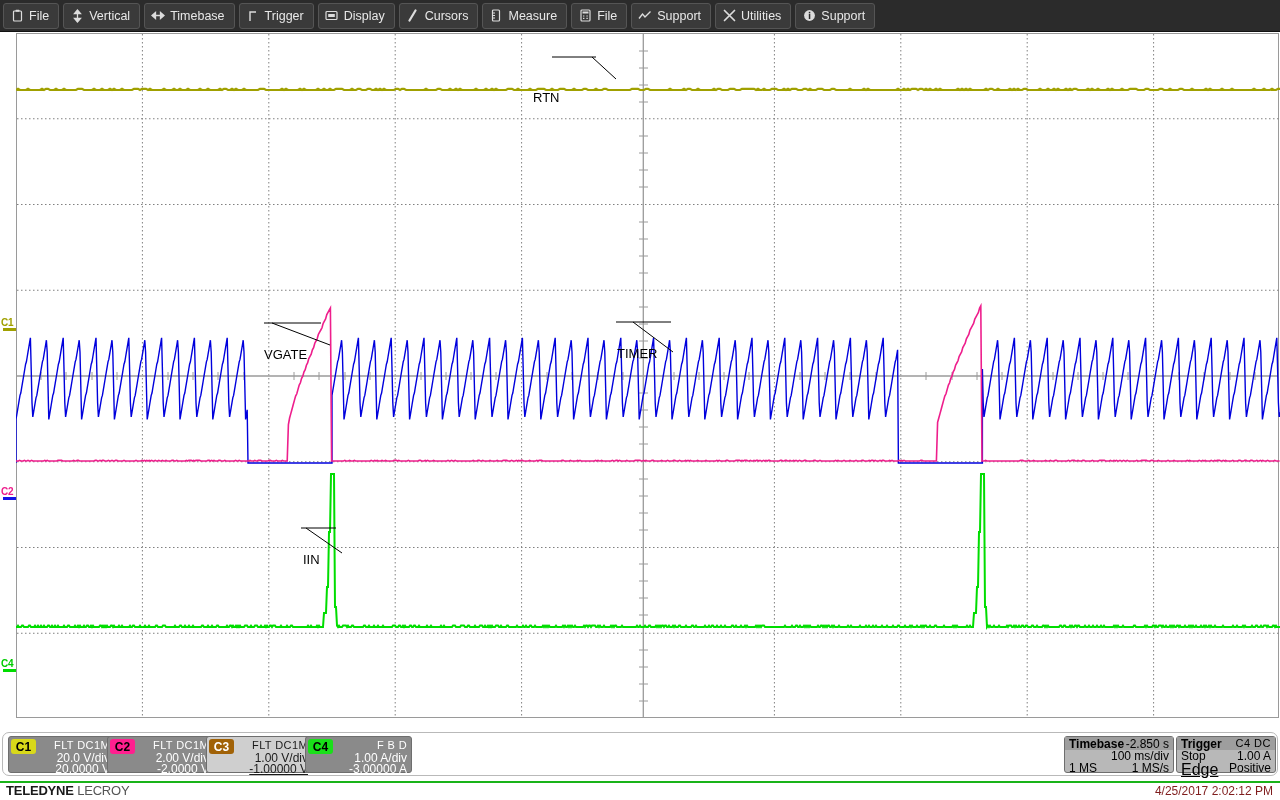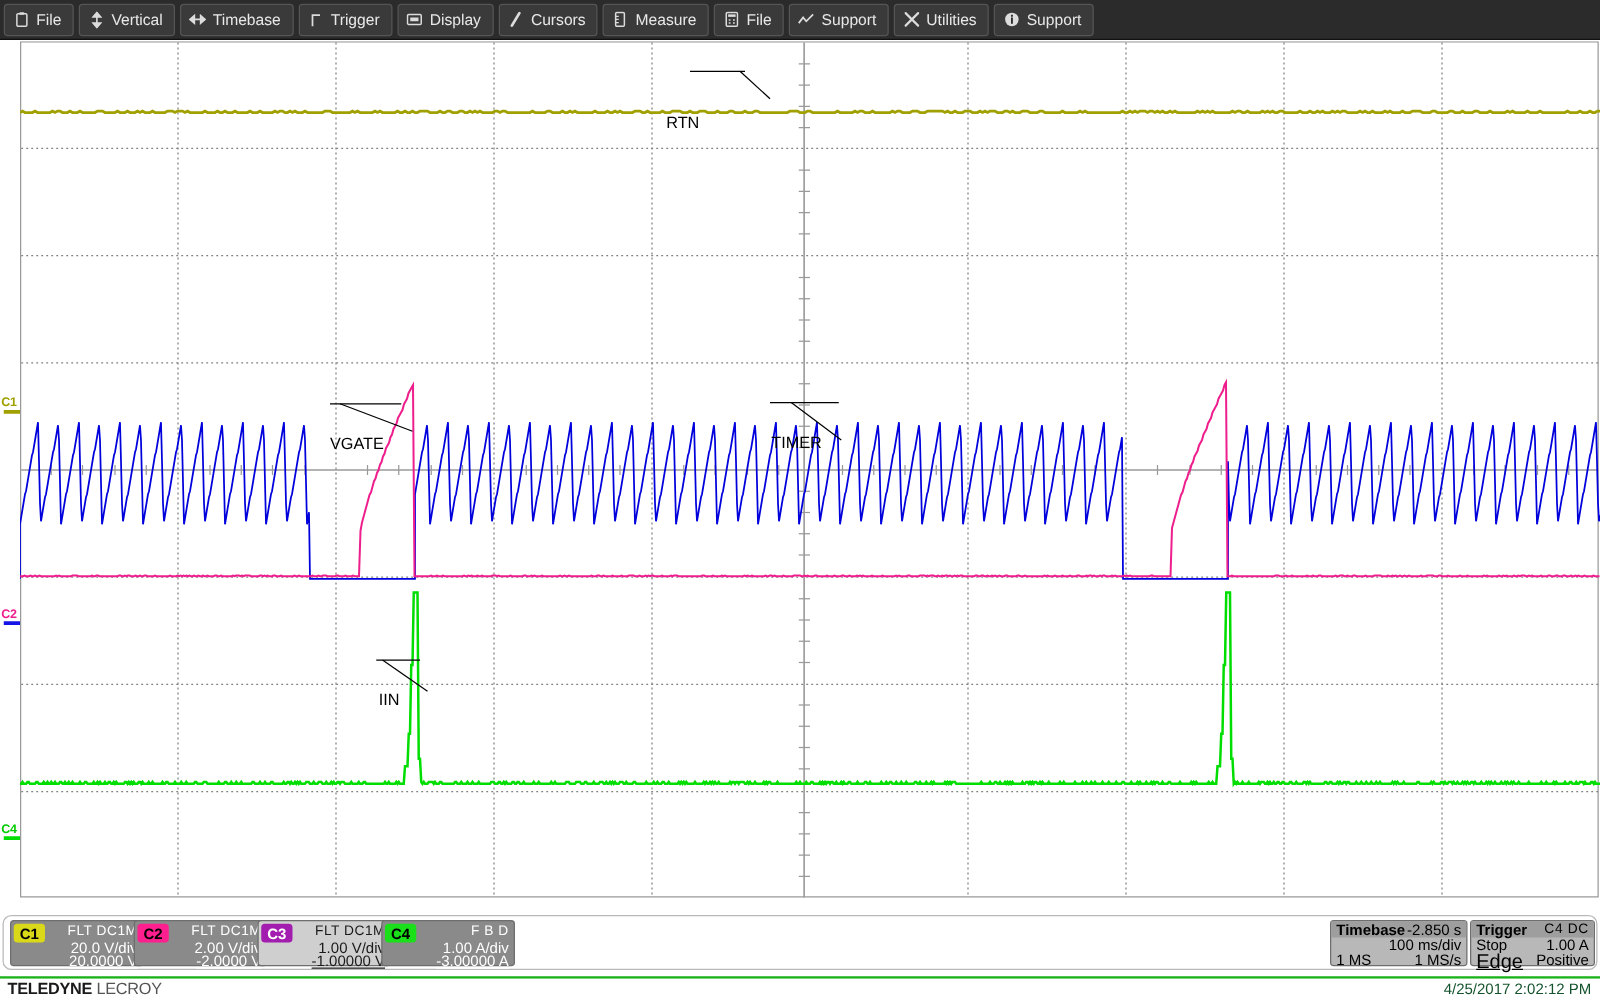--- a/index.html
+++ b/index.html
@@ -135,21 +135,21 @@
     background: #ffffff;
   }
   .brand {
     position: absolute; left: 6px; top: 0px;
     font-size: 13px; color: #333; letter-spacing: -0.2px;
   }
   .brand b { font-weight: bold; color: #1a1a1a; }
   .brand span { font-weight: normal; color: #555; }
   .stamp {
     position: absolute; right: 7px; top: 1px;
-    font-size: 12px; color: #14532d;
+    font-size: 12px; color: #7f1d1d;
   }
 </style>
 </head>
 <body>
 
 <div id="app">
 
   <div class="menubar">
     <div class="menubtn">
       <span class="glyph">
@@ -424,21 +424,21 @@
     </div>
 
     <div class="desc" style="left:107px; width:107px;">
       <span class="chtag" style="background:#ff1f8f;">C2</span>
       <span class="r1">FLT  DC1M</span>
       <span class="r2">2.00 V/div</span>
       <span class="r3">-2.0000 V</span>
     </div>
 
     <div class="desc light" style="left:206px; width:107px;">
-      <span class="chtag" style="background:#a21caf;color:#fff;">C3</span>
+      <span class="chtag" style="background:#a16207;color:#fff;">C3</span>
       <span class="r1">FLT  DC1M</span>
       <span class="r2">1.00 V/div</span>
       <span class="r3">-1.00000 V</span>
     </div>
 
     <div class="desc" style="left:305px; width:107px;">
       <span class="chtag" style="background:#19e019;">C4</span>
       <span class="r1">F  B  D</span>
       <span class="r2">1.00 A/div</span>
       <span class="r3">-3.00000 A</span>

